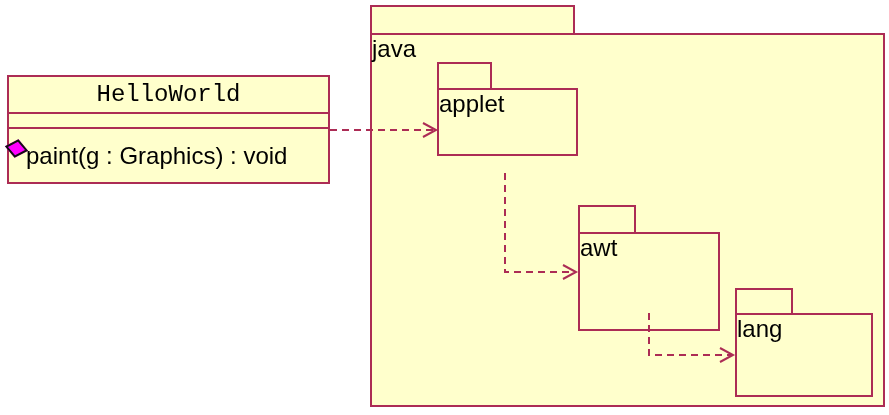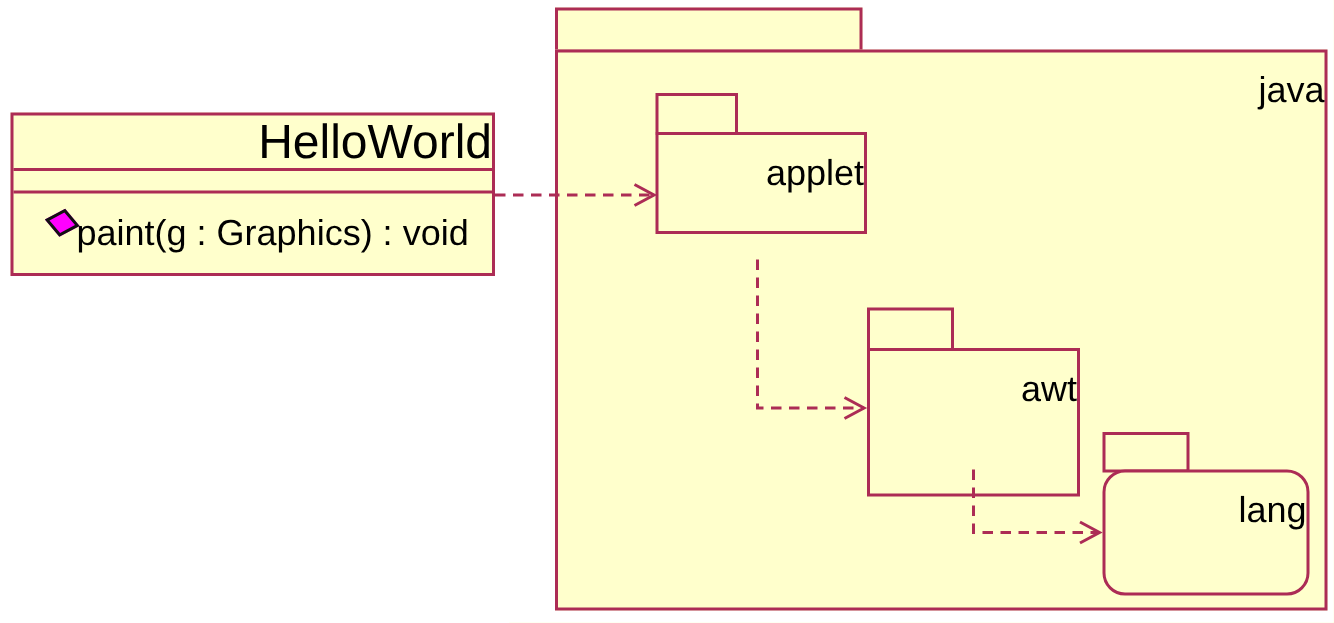--- a/index.html
+++ b/index.html
@@ -23,56 +23,57 @@
     overflow:hidden;
   }
   .box{
     position:absolute;
     box-sizing:border-box;
     background:var(--fill);
     border:2px solid var(--border);
   }
   
   .pkg-label{
-    text-align:right;
+    text-align:left;
     font-size:24px;
-    padding-top:12px;
+    padding-top:0;
     color:var(--text);
     user-select:none;
   }
   .java-tab   {left:370px; top:5px;   width:205px; height:30px;}
   .java-body  {left:370px; top:33px;  width:515px; height:374px;}
   .applet-tab {left:437px; top:62px;  width:55px;  height:28px;}
   .applet-body{left:437px; top:88px;  width:141px; height:68px;}
   .awt-tab    {left:578px; top:205px; width:58px;  height:29px;}
   .awt-body   {left:578px; top:232px; width:142px; height:99px;}
   .lang-tab   {left:735px; top:288px; width:58px;  height:27px;}
-  .lang-body  {left:735px; top:313px; width:138px; height:84px;border-radius:15px;}
+  .lang-body  {left:735px; top:313px; width:138px; height:84px;}
   
   .class-box{
     left:7px; top:75px; width:323px; height:109px;
     display:flex; flex-direction:column;
   }
   .class-title{
     height:35px;
     border-bottom:2px solid var(--border);
-    text-align:right;
-    font-size:32px;
+    text-align:center;
+    font-size:24px;
     line-height:35px;
     user-select:none;
+    font-family:Liberation Mono, monospace;
   }
   .class-attrs{
     height:13px;
     border-bottom:2px solid var(--border);
   }
   .class-ops{
     flex:1;
     display:flex;
     align-items:center;
-    padding-left:25px;
+    padding-left:0;
     font-size:24px;
     white-space:nowrap;
     user-select:none;
   }
   .diamond{
     display:inline-block;
     width:11px; height:11px;
     background:var(--diamond);
     border:2px solid #111111;
     transform:rotate(50deg) skewX(-12deg);

